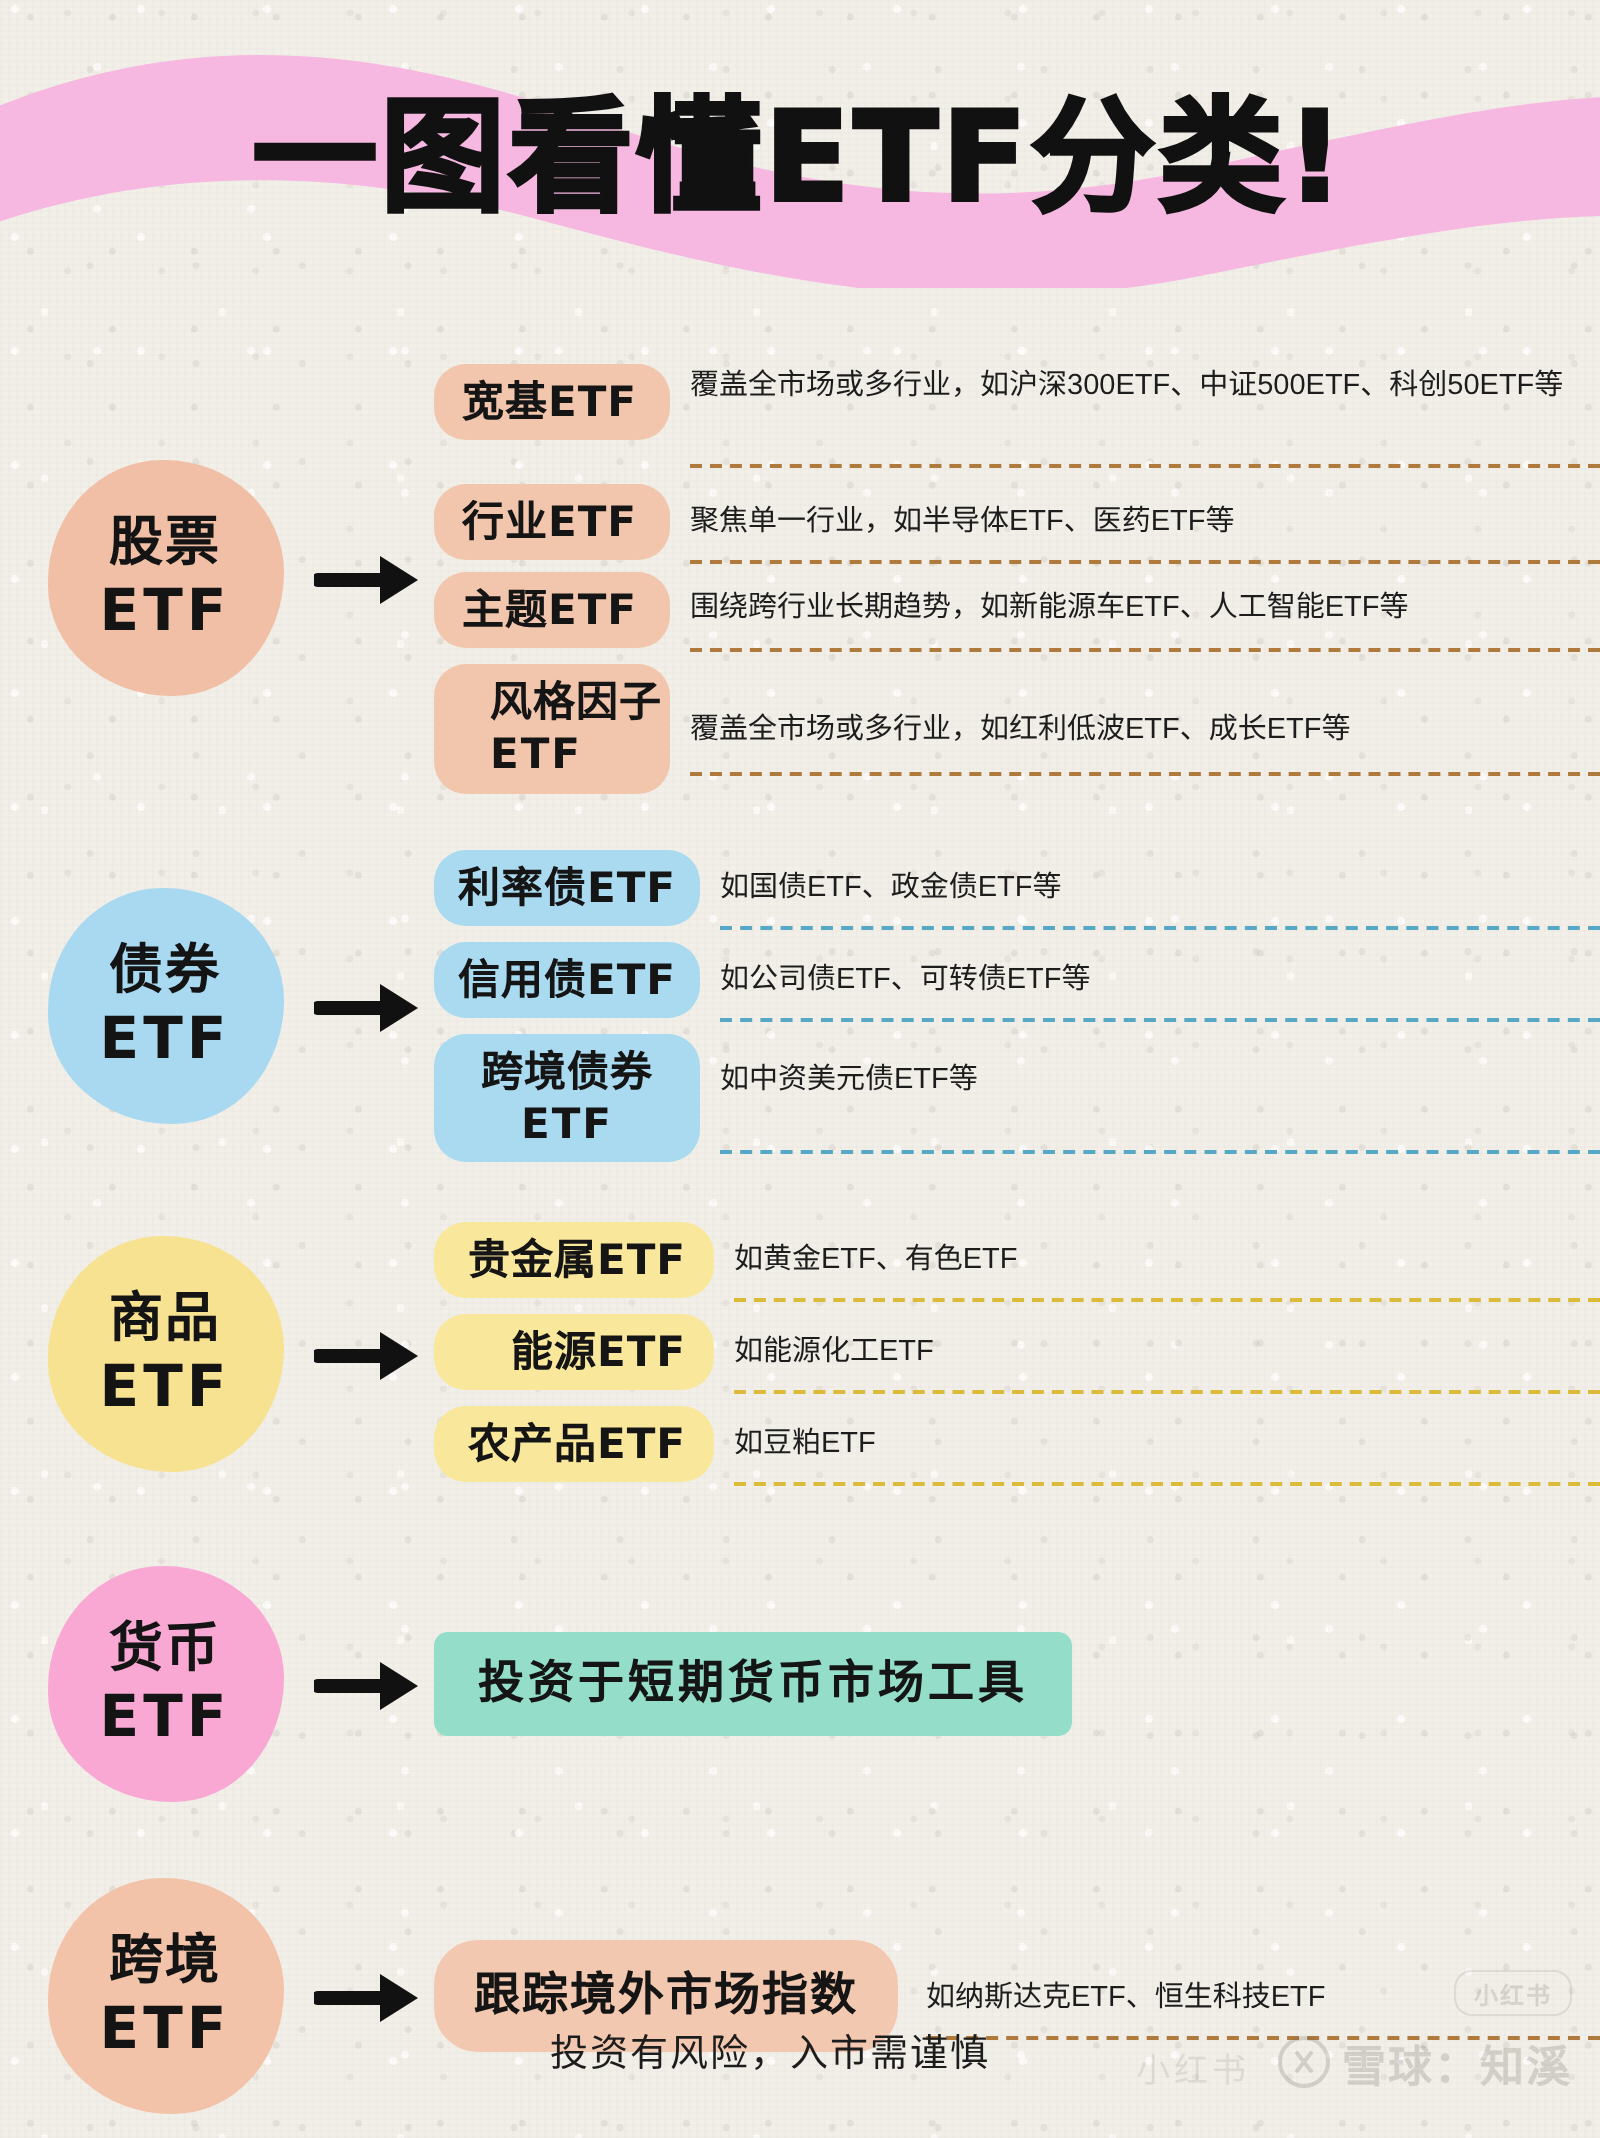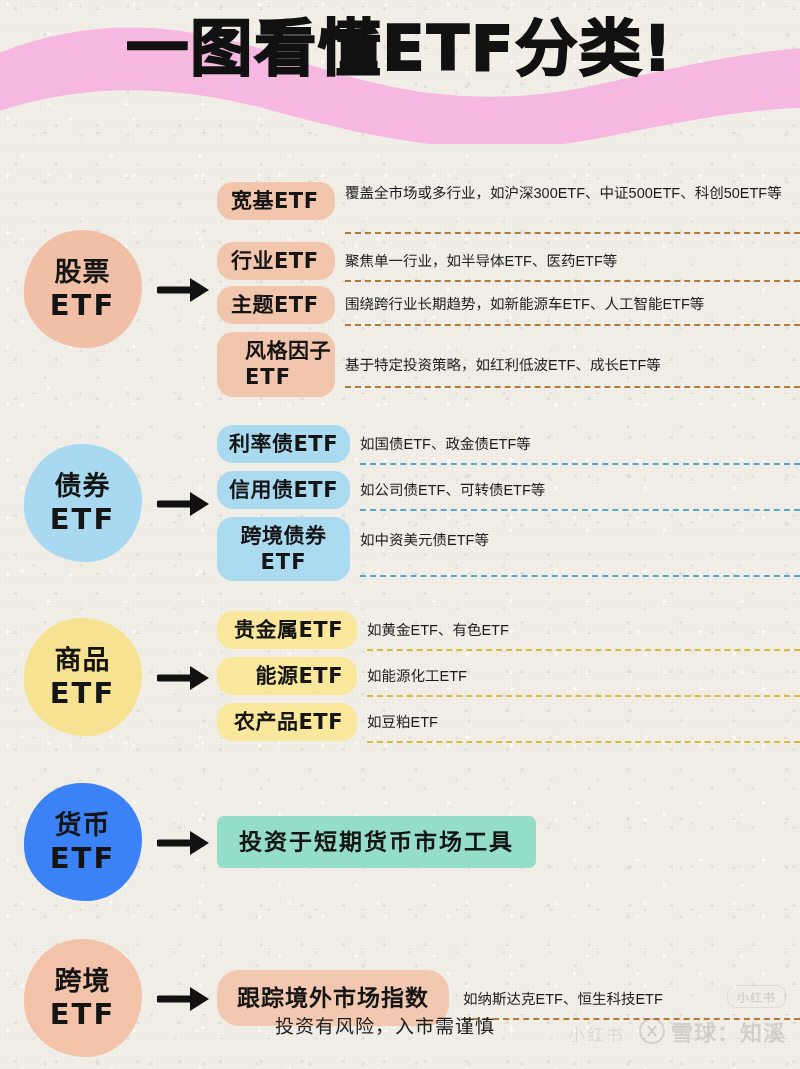--- a/index.html
+++ b/index.html
@@ -48,21 +48,21 @@
   }
   .wave {
     position: absolute;
     top: 14px;
     left: -30px;
     width: 880px;
     height: 130px;
   }
   .header-title {
     position: absolute;
-    top: 18px;
+    top: 48px;
     left: 0;
     width: 800px;
     text-align: center;
     font-size: 62px;
     line-height: 1;
     font-weight: 900;
     color: #111111;
     letter-spacing: 2px;
     font-family: "DejaVu Sans", "Liberation Sans", sans-serif;
     -webkit-text-stroke: 2px #111111;
@@ -167,21 +167,21 @@
     margin-top: 6px;
     width: 100%;
   }
   .divider.blue  { border-top-color: #57a8c4; }
   .divider.yellow{ border-top-color: #ddbb3a; }
 
   
   .c-stock     { background-color: #f0bfa6; }
   .c-bond      { background-color: #a8d9f0; align-items: center; }
   .c-commodity { background-color: #f7e291; }
-  .c-money     { background-color: #3b82f6; }
+  .c-money     { background-color: #f9a8d4; }
   .c-cross     { background-color: #f2c3a9; }
 
   .pill.c-stock     { background-color: #f2c5ad; }
   .pill.c-bond      { background-color: #a9daf0; }
   .pill.c-commodity { background-color: #f9e79c; text-align: right; }
   .pill.c-money     { background-color: #93ddc9; }
   .pill.c-cross     { background-color: #f3c8b0; }
 
   
   .footer {
@@ -314,21 +314,21 @@
             <div class="divider" style="margin-top:9px;"></div>
           </div>
         </div>
 
         <div class="row" style="margin-top:6px;">
           <div class="pill c-stock" style="width:118px;min-height:62px;padding-left:28px;">
             <span class="pill-text">风格因子</span>
             <span class="pill-text2">ETF</span>
           </div>
           <div class="desc-wrap" style="padding-top:22px;">
-            <div class="desc">基于特定投资策略，如红利低波ETF、成长ETF等</div>
+            <div class="desc">覆盖全市场或多行业，如红利低波ETF、成长ETF等</div>
             <div class="divider" style="margin-top:10px;"></div>
           </div>
         </div>
 
       </div>
     </div>
 
     <div class="section" style="margin-top:28px;">
       <div class="blob-wrap">
         <div class="blob c-bond">

